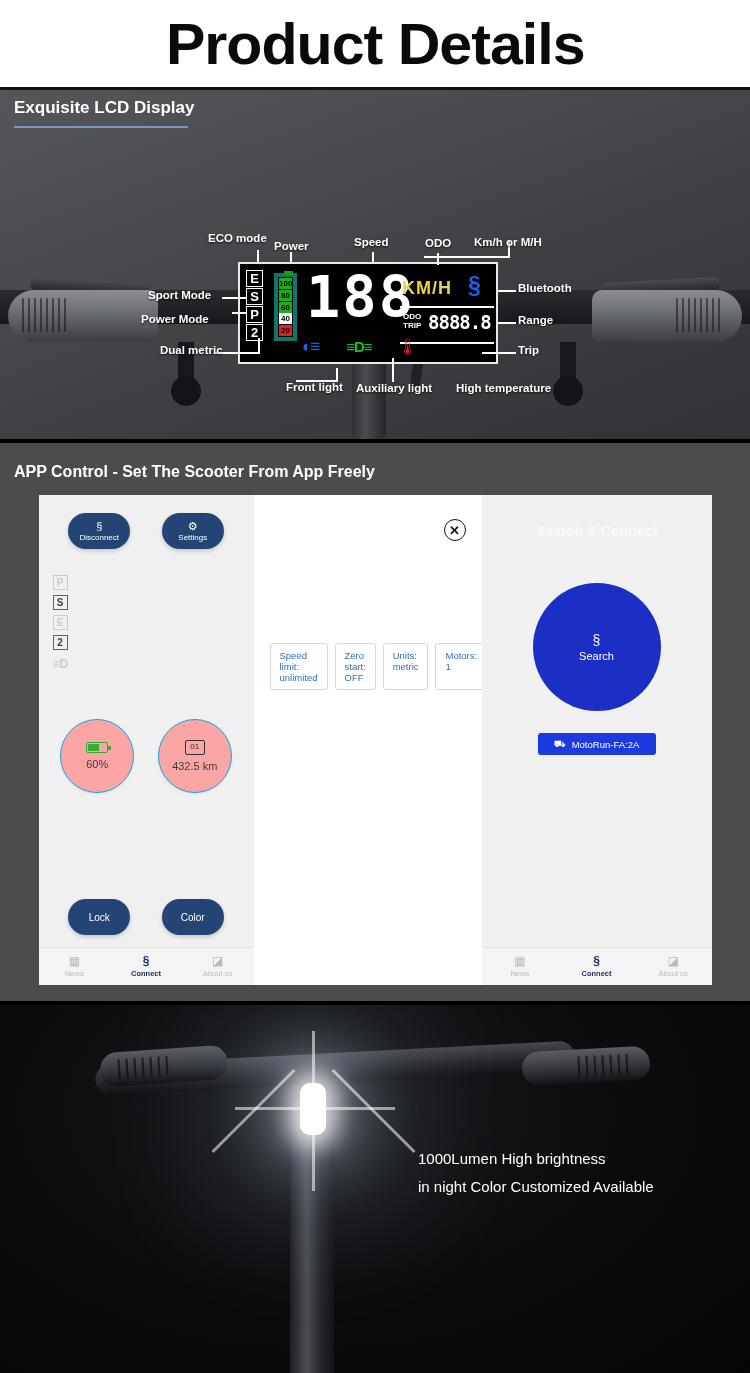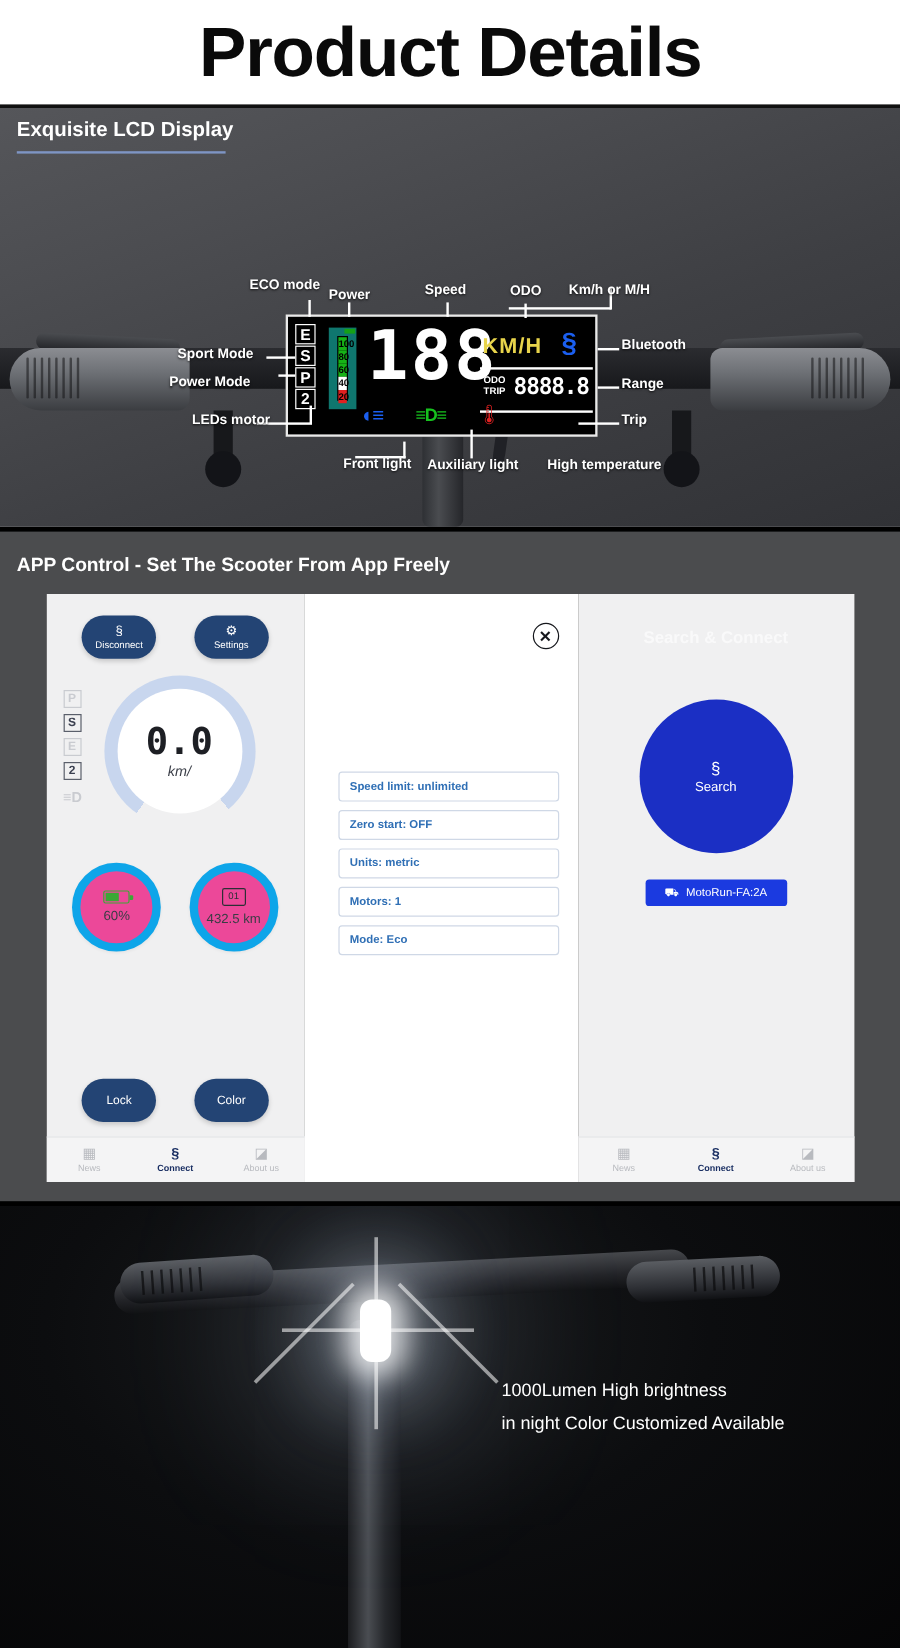--- a/index.html
+++ b/index.html
@@ -109,21 +109,21 @@
   }
   .lcd-modes span {
     display: block; width: 17px; height: 17px;
     border: 1.5px solid #fff; color: #fff;
     font-size: 13px; font-weight: bold; line-height: 15px;
     text-align: center; font-family: "Liberation Sans", sans-serif;
   }
   .lcd-batt {
     position: absolute; left: 34px; top: 9px;
     width: 23px; height: 68px;
-    border: 7px solid #0f766e; background: #000;
+    border: 4px solid #0f766e; background: #000;
     display: flex; flex-direction: column; justify-content: space-between;
     padding: 1px;
   }
   .lcd-batt:before {
     content: ''; position: absolute; left: 6px; top: -6px;
     width: 9px; height: 4px; background: #15a017;
   }
   .lcd-batt i {
     display: block; height: 11px; font-style: normal;
     font-size: 8px; font-weight: bold; color: #000;
@@ -232,21 +232,21 @@
   }
   .gauge-val {
     font-family: "DejaVu Sans Mono", monospace;
     font-size: 31px; font-weight: bold; color: #1d1f24; line-height: 30px;
   }
   .gauge-unit { font-size: 12px; font-style: italic; color: #3b3f48; margin-top: 3px; }
 
   .stat-row { display: flex; justify-content: space-around; padding: 18px 10px 0 10px; }
   .stat {
     width: 74px; height: 74px; border-radius: 50%;
-    background: #ec4899; border: 7px solid #0ea5e9;
+    background: #fca5a5; border: 1px solid #0ea5e9;
     display: flex; flex-direction: column; align-items: center; justify-content: center;
     gap: 5px; box-shadow: 0 1px 3px rgba(0,0,0,.06);
   }
   .stat .sv { font-size: 11px; color: #3a3d45; }
   .battglyph {
     width: 22px; height: 11px; border: 1.5px solid #3ba935; border-radius: 2px;
     position: relative; padding: 1px;
   }
   .battglyph:after {
     content:''; position: absolute; right: -4px; top: 3px;
@@ -273,21 +273,21 @@
   .navbar .ni { font-size: 12px; line-height: 12px; }
 
   
   .close-x {
     position: absolute; right: 16px; top: 24px;
     width: 22px; height: 22px; border-radius: 50%;
     border: 1.8px solid #15171c; color: #15171c;
     display: flex; align-items: center; justify-content: center;
     font-size: 13px; line-height: 13px; font-weight: bold;
   }
-  .settings-list { padding: 148px 16px 0 28px; display: flex; flex-direction: column; gap: 7px; font-weight: bold; }
+  .settings-list { padding: 148px 16px 0 16px; display: flex; gap: 7px; }
   .settings-list div {
     border: 1px solid #cfd8e6; border-radius: 3px;
     padding: 6px 9px; font-size: 9.5px; color: #2f6fb5; background: #fff;
   }
 
   
   .sc-title {
     text-align: center; padding-top: 28px;
     color: rgba(255,255,255,.62); font-size: 14px; font-weight: 600;
   }
@@ -437,21 +437,21 @@
     <div class="ln" style="left:296px;top:290px;width:42px;height:1.5px"></div>
     <div class="ln" style="left:392px;top:268px;width:1.5px;height:24px"></div>
 
     <div class="cl" style="left:208px;top:142px">ECO mode</div>
     <div class="cl" style="left:274px;top:150px">Power</div>
     <div class="cl" style="left:354px;top:146px">Speed</div>
     <div class="cl" style="left:425px;top:147px">ODO</div>
     <div class="cl" style="left:474px;top:146px">Km/h or M/H</div>
     <div class="cl" style="left:148px;top:199px">Sport Mode</div>
     <div class="cl" style="left:141px;top:223px">Power Mode</div>
-    <div class="cl" style="left:160px;top:254px">LEDs motor</div>
+    <div class="cl" style="left:160px;top:254px">Dual metric</div>
     <div class="cl" style="left:518px;top:192px">Bluetooth</div>
     <div class="cl" style="left:518px;top:224px">Range</div>
     <div class="cl" style="left:518px;top:254px">Trip</div>
     <div class="cl" style="left:286px;top:291px">Front light</div>
     <div class="cl" style="left:356px;top:292px">Auxiliary light</div>
     <div class="cl" style="left:456px;top:292px">High temperature</div>
   </div>
 
   <div class="app-section">
     <div class="app-head">APP Control - Set The Scooter From App Freely</div>
@@ -470,26 +470,20 @@
           </div>
         </div>
 
         <div class="gauge-wrap">
           <div class="mode-col">
             <span>P</span>
             <span class="on">S</span>
             <span>E</span>
             <span class="on">2</span>
             <span class="lightglyph">≡D</span>
-          </div>
-          <div class="gauge">
-            <div class="gauge-inner">
-              <div class="gauge-val">0.0</div>
-              <div class="gauge-unit">km/</div>
-            </div>
           </div>
         </div>
 
         <div class="stat-row">
           <div class="stat">
             <span class="battglyph">
                 <i></i>
               </span>
             <span class="sv">60%</span>
           </div>

